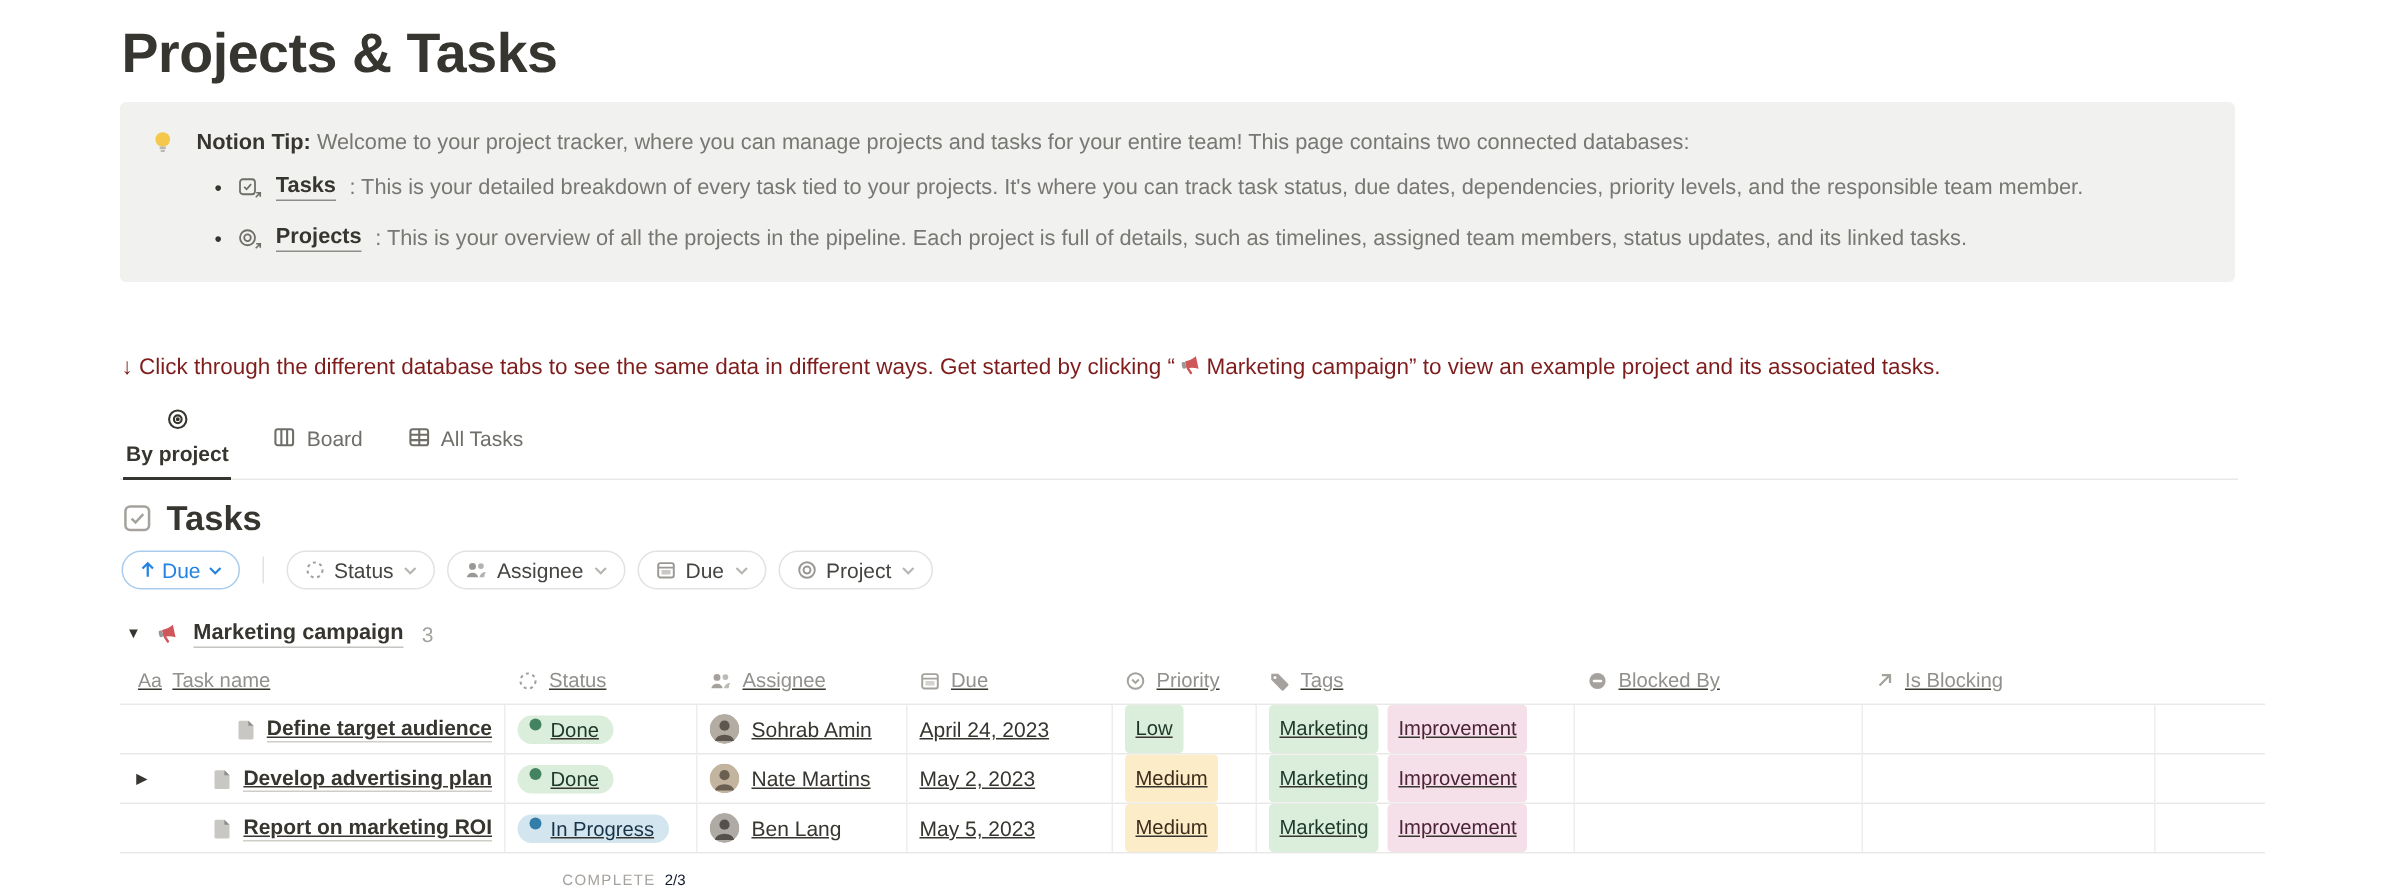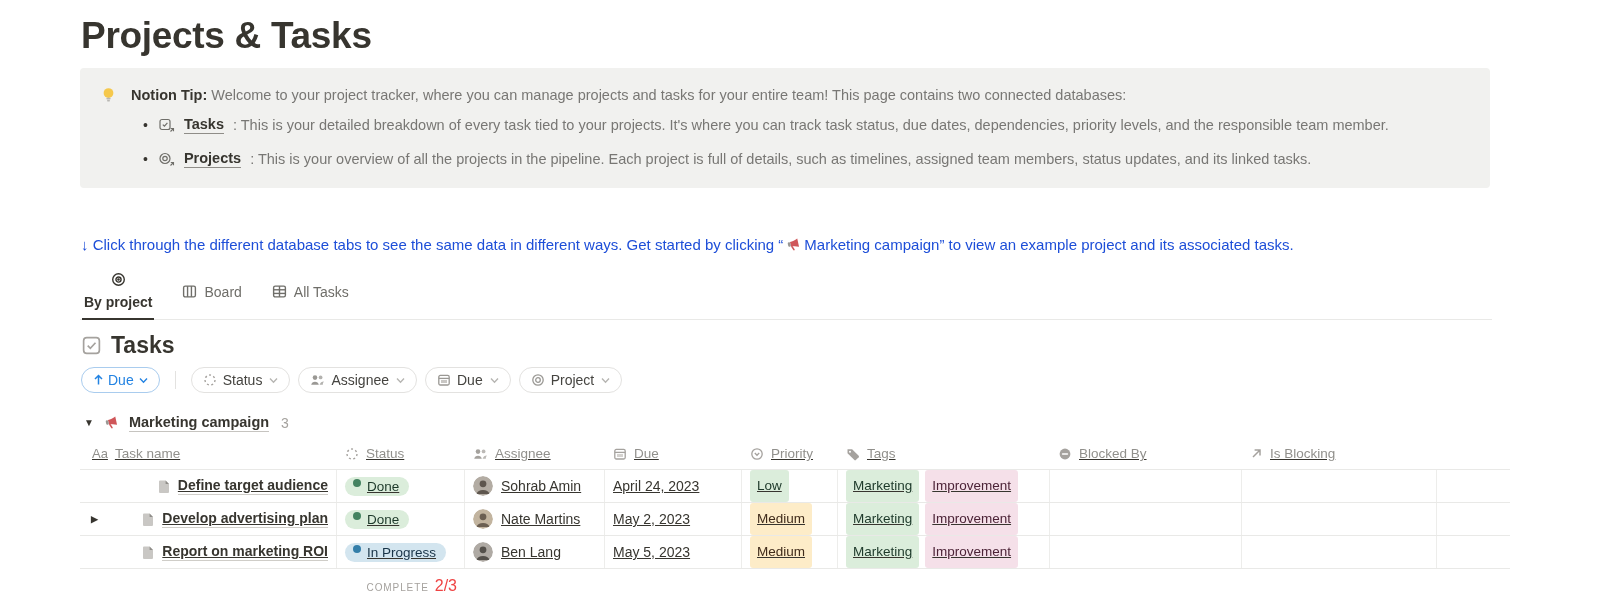--- a/index.html
+++ b/index.html
@@ -12,21 +12,21 @@
            padding:16px 18px 18px 20px;display:flex;gap:14px;}
   .callout .bulb{flex:none;margin-top:2px;}
   .callout-body{font-size:14.5px;line-height:22px;color:#787774;}
   .tip-line b{color:#37352F;margin-right:4px;}
   .cbullet{display:flex;align-items:center;gap:9px;margin-top:8px;padding-left:12px;white-space:nowrap;}
   .cbullet.second{margin-top:12px;}
   .cbullet .bdot{color:#37352F;font-size:14px;margin-right:2px;}
   .cbullet .blabel{color:#37352F;font-weight:700;border-bottom:1px solid #8f8d88;line-height:17px;}
   .cbullet .btext{color:#787774;}
 
-  .instruction{margin:46px 0 0 81px;font-size:15px;line-height:22px;color:#1d4ed8;}
+  .instruction{margin:46px 0 0 81px;font-size:15px;line-height:22px;color:#7f1d1d;}
   .instruction .mega{display:inline-block;vertical-align:-2px;margin:0 3px;}
 
   
   .tabs{margin:12px 0 0 80px;width:1410px;border-bottom:1px solid #E9E9E7;display:flex;gap:26px;padding-left:2px;}
   .tab{display:flex;align-items:center;gap:7px;padding:4px 2px 8px 2px;font-size:14px;color:#6F6E69;cursor:pointer;}
   .tab.active{color:#37352F;font-weight:700;border-bottom:2px solid #37352F;margin-bottom:-1px;flex-direction:column;}
 
   
   .section-head{margin:12px 0 0 81px;display:flex;align-items:center;gap:9px;font-size:23px;font-weight:700;color:#37352F;}
 
@@ -67,21 +67,21 @@
   .tagp{display:inline-block;border-radius:3px;padding:8px 7px;font-size:13.5px;line-height:16px;}
   .c-yellow{background:#FDECC8;color:#402C1B;}
   .c-pink{background:#F5E0E9;color:#4C2337;}
   .assignee-cell{gap:8px;}
   .avatar{width:20px;height:20px;border-radius:50%;overflow:hidden;flex:none;}
   .tags-cell{gap:6px;}
 
   
   .footer-calc{margin-left:337px;width:128px;box-sizing:border-box;text-align:right;padding:8px 8px 0 0;cursor:pointer;}
   .footer-calc .clabel{font-size:10px;letter-spacing:.9px;color:#A5A29E;}
-  .footer-calc .cval{font-size:16px;color:#ef4444;margin-left:6px;}
+  .footer-calc .cval{font-size:10px;color:#0f172a;margin-left:6px;}
 
   svg{display:block;}
   .ic{flex:none;}
 </style>
 </head>
 <body>
 
 <div class="page">
 
   <h1 class="title">Projects &amp; Tasks</h1>

